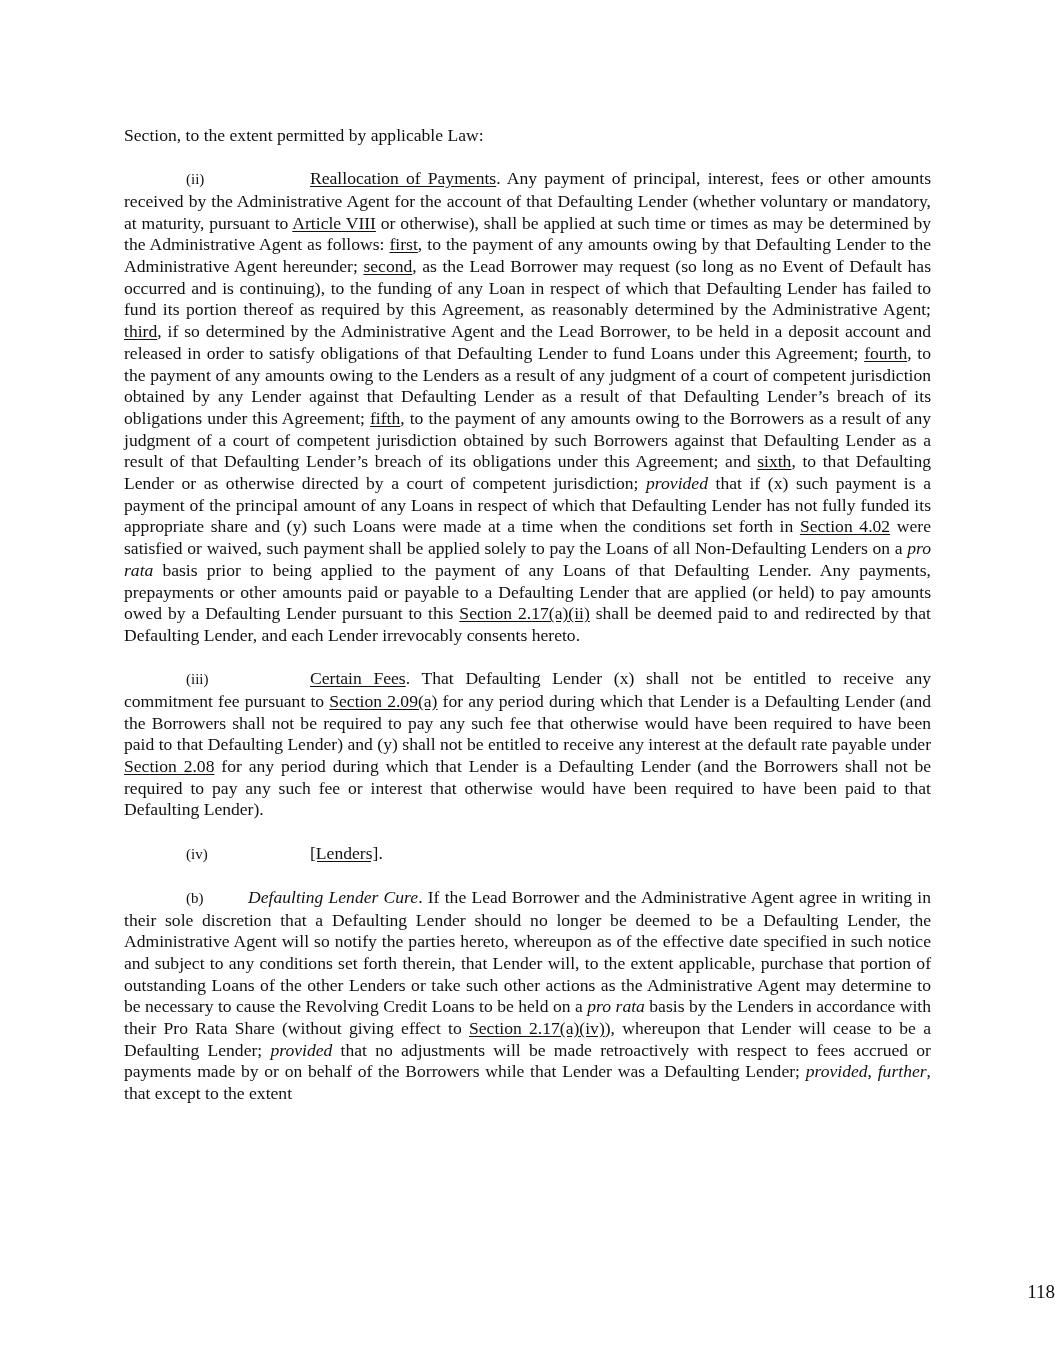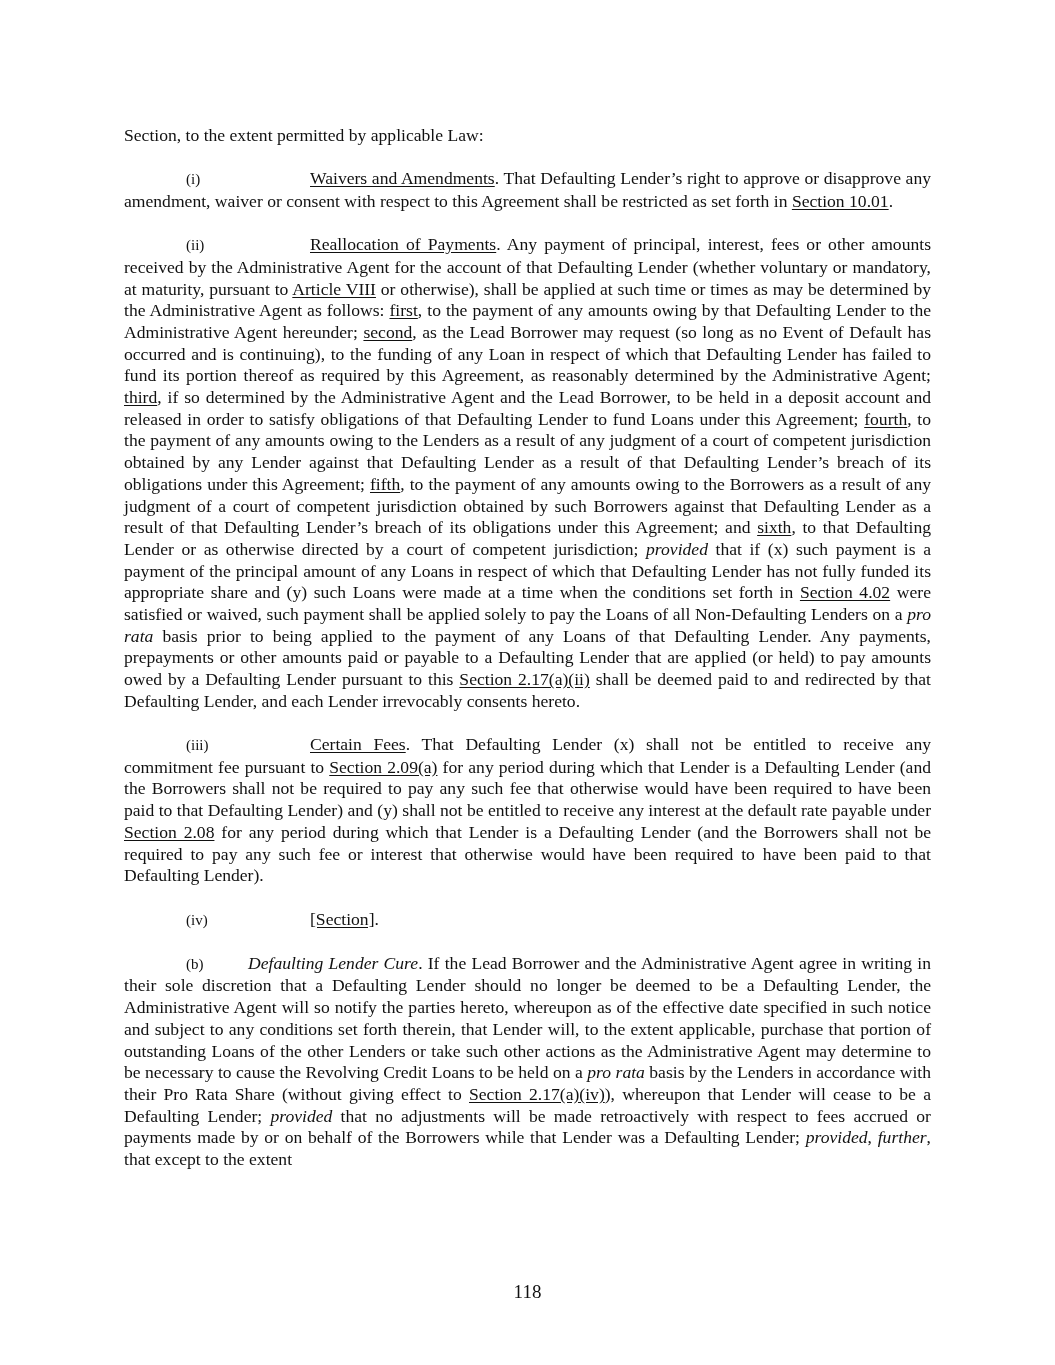--- a/index.html
+++ b/index.html
@@ -38,37 +38,36 @@
   }
   .num-wide { width: 124px; }
   .num-narrow { width: 62px; }
   u, .u { text-decoration: underline; text-underline-offset: 2px; }
   i, .it { font-style: italic; margin-top: 28px; }
   .page-number {
     position: absolute;
     left: 0;
     width: 1055px;
     top: 1281px;
-    text-align: center;
+    text-align: right;
     font-family: "Liberation Serif", "DejaVu Serif", serif;
     font-size: 19px;
   }
 </style>
 </head>
 <body>
 
 <div class="page">
 
   <p><span>Section, to the extent permitted by applicable Law:</span></p>
 
-  <p class="indent"><span class="num num-wide">(i)</span><u>Waivers and Amendments</u><span>.  That Defaulting Lender’s right to approve or disapprove any amendment, waiver or consent with respect to this Agreement shall be restricted as set forth in </span><u>Section 10.01</u><span>.</span></p>
 
   <p class="indent"><span class="num num-wide">(ii)</span><u>Reallocation of Payments</u><span>.  Any payment of principal, interest, fees or other amounts received by the Administrative Agent for the account of that Defaulting Lender (whether voluntary or mandatory, at maturity, pursuant to </span><u>Article VIII</u><span> or otherwise), shall be applied at such time or times as may be determined by the Administrative Agent as follows: </span><u>first</u><span>, to the payment of any amounts owing by that Defaulting Lender to the Administrative Agent hereunder; </span><u>second</u><span>, as the Lead Borrower may request (so long as no Event of Default has occurred and is continuing), to the funding of any Loan in respect of which that Defaulting Lender has failed to fund its portion thereof as required by this Agreement, as reasonably determined by the Administrative Agent; </span><u>third</u><span>, if so determined by the Administrative Agent and the Lead Borrower, to be held in a deposit account and released in order to satisfy obligations of that Defaulting Lender to fund Loans under this Agreement; </span><u>fourth</u><span>, to the payment of any amounts owing to the Lenders as a result of any judgment of a court of competent jurisdiction obtained by any Lender against that Defaulting Lender as a result of that Defaulting Lender’s breach of its obligations under this Agreement; </span><u>fifth</u><span>, to the payment of any amounts owing to the Borrowers as a result of any judgment of a court of competent jurisdiction obtained by such Borrowers against that Defaulting Lender as a result of that Defaulting Lender’s breach of its obligations under this Agreement; and </span><u>sixth</u><span>, to that Defaulting Lender or as otherwise directed by a court of competent jurisdiction; </span><i>provided</i><span> that if (x) such payment is a payment of the principal amount of any Loans in respect of which that Defaulting Lender has not fully funded its appropriate share and (y) such Loans were made at a time when the conditions set forth in </span><u>Section 4.02</u><span> were satisfied or waived, such payment shall be applied solely to pay the Loans of all Non-Defaulting Lenders on a </span><i>pro rata</i><span> basis prior to being applied to the payment of any Loans of that Defaulting Lender.  Any payments, prepayments or other amounts paid or payable to a Defaulting Lender that are applied (or held) to pay amounts owed by a Defaulting Lender pursuant to this </span><u>Section 2.17(a)(ii)</u><span> shall be deemed paid to and redirected by that Defaulting Lender, and each Lender irrevocably consents hereto.</span></p>
 
   <p class="indent"><span class="num num-wide">(iii)</span><u>Certain Fees</u><span>.  That Defaulting Lender (x) shall not be entitled to receive any commitment fee pursuant to </span><u>Section 2.09(a)</u><span> for any period during which that Lender is a Defaulting Lender (and the Borrowers shall not be required to pay any such fee that otherwise would have been required to have been paid to that Defaulting Lender) and (y) shall not be entitled to receive any interest at the default rate payable under </span><u>Section 2.08</u><span> for any period during which that Lender is a Defaulting Lender (and the Borrowers shall not be required to pay any such fee or interest that otherwise would have been required to have been paid to that Defaulting Lender).</span></p>
 
-  <p class="indent"><span class="num num-wide">(iv)</span><u>[Section]</u><span>.</span></p>
+  <p class="indent"><span class="num num-wide">(iv)</span><u>[Lenders]</u><span>.</span></p>
 
   <p class="indent"><span class="num num-narrow">(b)</span><i>Defaulting Lender Cure</i><span>.  If the Lead Borrower and the Administrative Agent agree in writing in their sole discretion that a Defaulting Lender should no longer be deemed to be a Defaulting Lender, the Administrative Agent will so notify the parties hereto, whereupon as of the effective date specified in such notice and subject to any conditions set forth therein, that Lender will, to the extent applicable, purchase that portion of outstanding Loans of the other Lenders or take such other actions as the Administrative Agent may determine to be necessary to cause the Revolving Credit Loans to be held on a </span><i>pro rata</i><span> basis by the Lenders in accordance with their Pro Rata Share (without giving effect to </span><u>Section 2.17(a)(iv)</u><span>), whereupon that Lender will cease to be a Defaulting Lender; </span><i>provided</i><span> that no adjustments will be made retroactively with respect to fees accrued or payments made by or on behalf of the Borrowers while that Lender was a Defaulting Lender; </span><i>provided</i><span>, </span><i>further</i><span>, that except to the extent</span></p>
 
 </div>
 
 <div class="page-number">118</div>
 
 </body></html>

